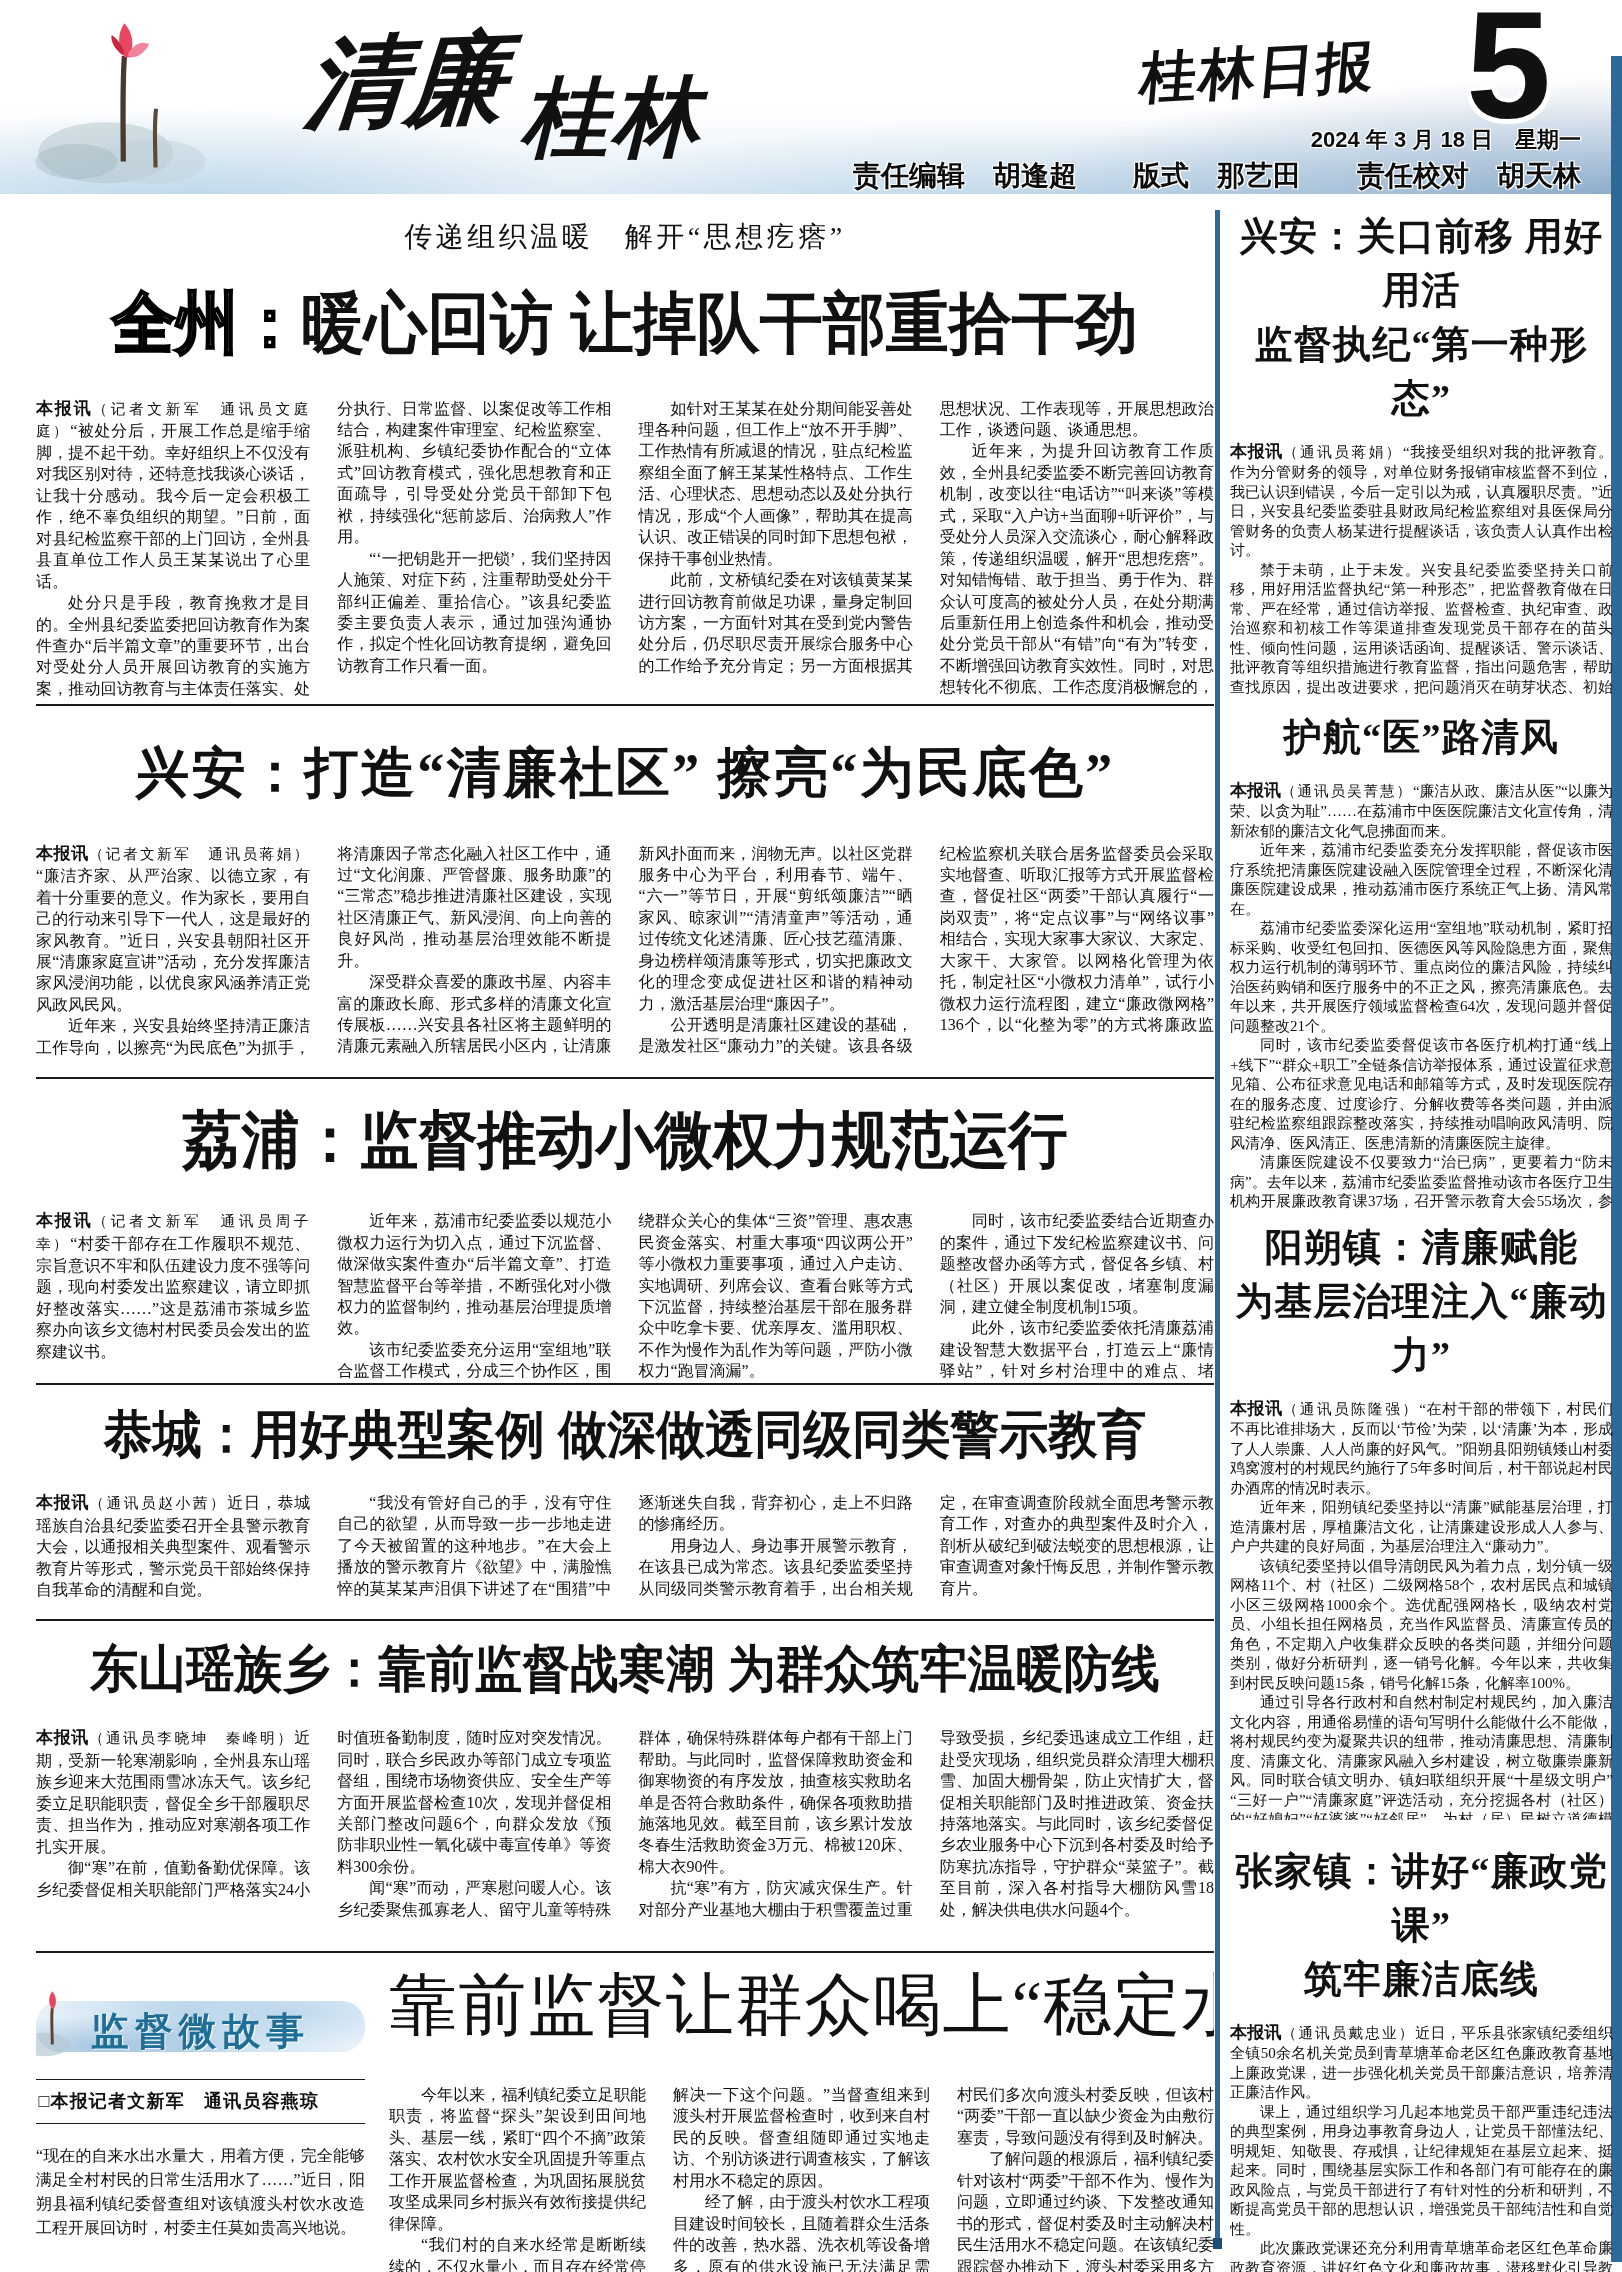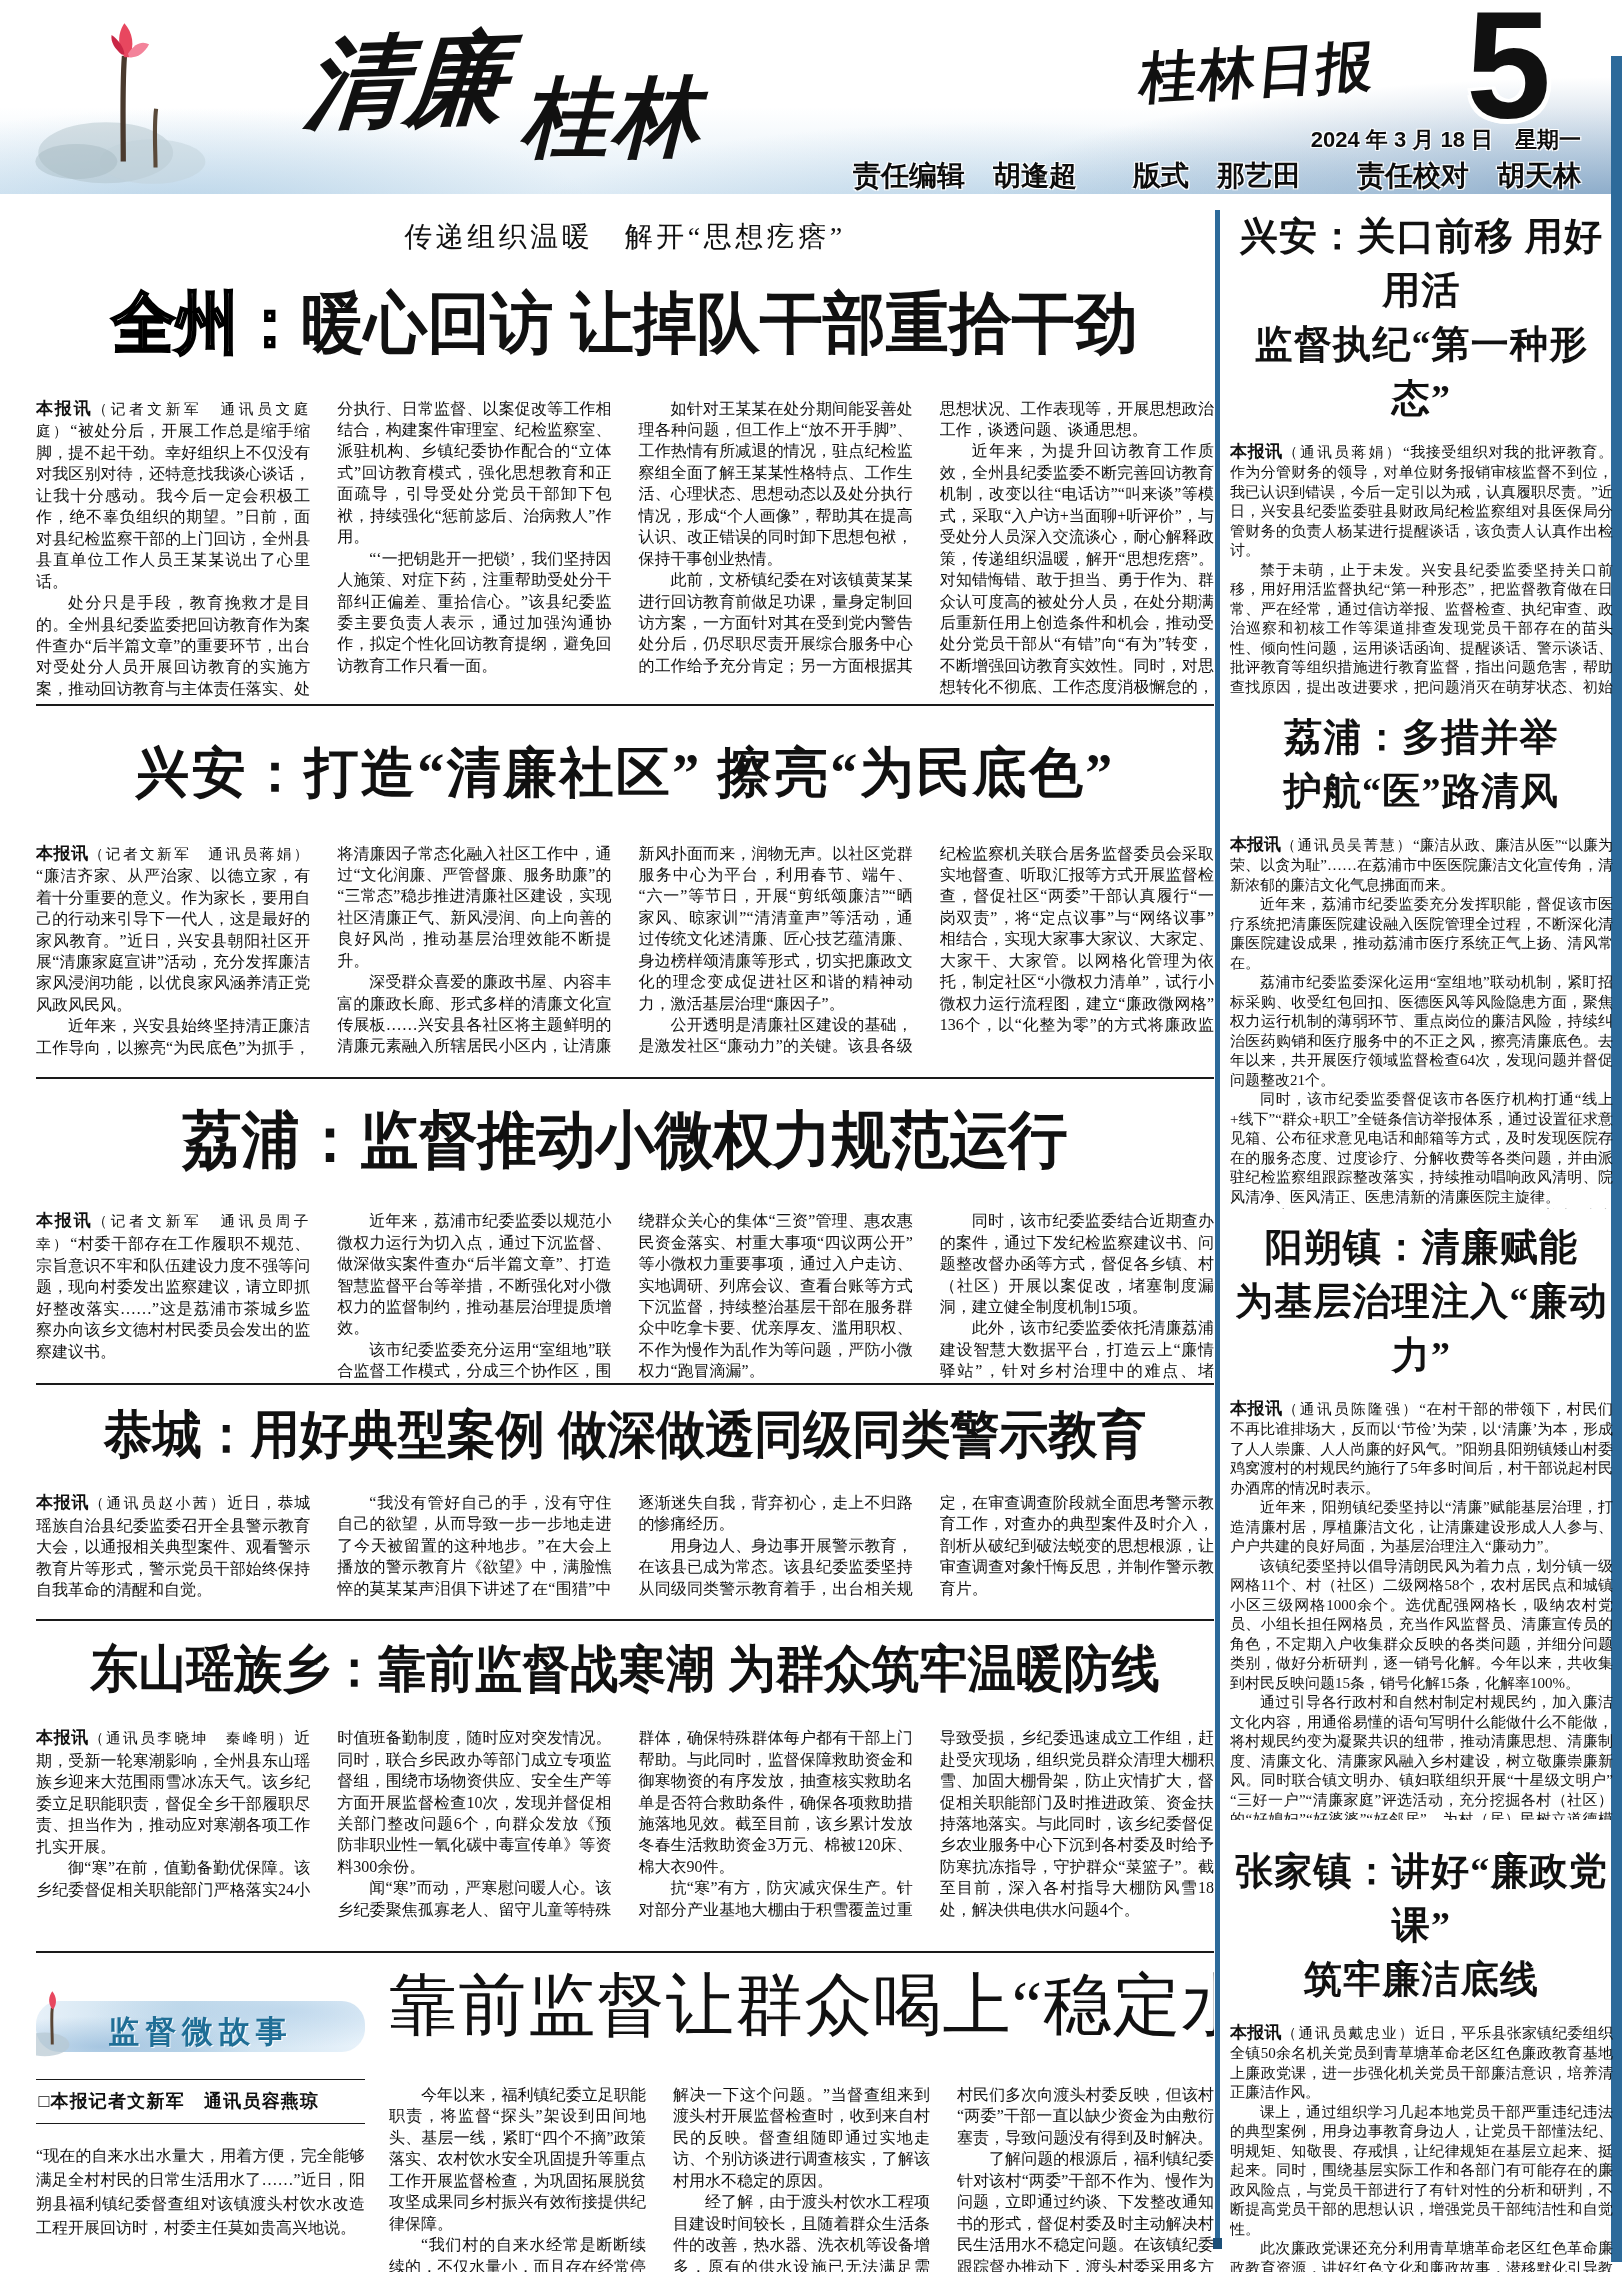--- a/index.html
+++ b/index.html
@@ -55,21 +55,21 @@
   .sb-body p{margin:0;text-indent:2em;}
   .sb-body p.first{text-indent:0;}
   
   .micro-left{position:absolute;left:0;top:41px;width:329px;}
   .badge{position:relative;height:51px;border-radius:23.5px;display:flex;align-items:center;justify-content:center;
      background:
        radial-gradient(200px 41px at 20% 90%, rgba(140,180,215,.65), rgba(140,180,215,0) 75%),
        radial-gradient(247px 47px at 75% 20%, rgba(175,205,230,.6), rgba(175,205,230,0) 78%),
        linear-gradient(90deg,#e7f1f9,#c3dbec 45%,#e9f3fb);}
   .badge span{font-family:"Liberation Sans","DejaVu Sans",sans-serif;font-weight:900;
-     font-size:31px;letter-spacing:5.9px;color:#1f6e96;text-shadow:1.2px 1.2px 0 rgba(255,255,255,.8);margin-top:10px;}
+     font-size:38px;letter-spacing:5.9px;color:#1f6e96;text-shadow:1.2px 1.2px 0 rgba(255,255,255,.8);margin-top:10px;}
   .micro-byline{margin-top:27px;border-top:1.8px solid #1a1a1a;border-bottom:1.8px solid #1a1a1a;
      padding:9.4px 2.4px;font-size:18px;font-weight:900;letter-spacing:1.2px;
      font-family:"Liberation Sans","DejaVu Sans",sans-serif;}
   .micro-p{margin-top:20px;font-size:16px;line-height:1.5;text-align:justify;}
   .b6-right{position:absolute;left:353px;top:0;width:825px;}
   .b6-headline{font-size:68px;font-weight:400;letter-spacing:1.2px;text-align:center;width:717px;white-space:nowrap;}
   .b6-body{margin-top:33px;height:219px;}
   .lotus-big{position:absolute;left:35px;top:14.7px;}
   .lotus-mini{position:absolute;left:-17.6px;top:-10.6px;}
 </style>
@@ -210,21 +210,20 @@
       </div>
       <div class="sb-body">
         <p class="first"><b class="bx">本报讯</b><span class="rep">（通讯员蒋娟）</span><span>“我接受组织对我的批评教育。作为分管财务的领导，对单位财务报销审核监督不到位，我已认识到错误，今后一定引以为戒，认真履职尽责。”近日，兴安县纪委监委驻县财政局纪检监察组对县医保局分管财务的负责人杨某进行提醒谈话，该负责人认真作出检讨。</span></p>
         <p>禁于未萌，止于未发。兴安县纪委监委坚持关口前移，用好用活监督执纪“第一种形态”，把监督教育做在日常、严在经常，通过信访举报、监督检查、执纪审查、政治巡察和初核工作等渠道排查发现党员干部存在的苗头性、倾向性问题，运用谈话函询、提醒谈话、警示谈话、批评教育等组织措施进行教育监督，指出问题危害，帮助查找原因，提出改进要求，把问题消灭在萌芽状态、初始阶段，促使党员干部在“咬耳扯袖”“红脸出汗”中知敬畏、存戒惧、守底线，实现防“小病”之微，杜“大病”之渐。2023年以来，该县纪委监委运用“四种形态”批评教育帮助和处理348人次，其中“第一种形态”216人次，占比62.1%，实现惩治极少数、教育大多数的政治效果和社会效果。</p>
 
       </div>
     </div>
 
     <div class="sb-article" style="top:504px;height:498px;">
       <div class="sb-headline">
-        <div>荔浦：多措并举</div>
         <div>护航“医”路清风</div>
       </div>
       <div class="sb-body">
         <p class="first"><b class="bx">本报讯</b><span class="rep">（通讯员吴菁慧）</span><span>“廉洁从政、廉洁从医”“以廉为荣、以贪为耻”……在荔浦市中医医院廉洁文化宣传角，清新浓郁的廉洁文化气息拂面而来。</span></p>
         <p>近年来，荔浦市纪委监委充分发挥职能，督促该市医疗系统把清廉医院建设融入医院管理全过程，不断深化清廉医院建设成果，推动荔浦市医疗系统正气上扬、清风常在。</p>
         <p>荔浦市纪委监委深化运用“室组地”联动机制，紧盯招标采购、收受红包回扣、医德医风等风险隐患方面，聚焦权力运行机制的薄弱环节、重点岗位的廉洁风险，持续纠治医药购销和医疗服务中的不正之风，擦亮清廉底色。去年以来，共开展医疗领域监督检查64次，发现问题并督促问题整改21个。</p>
         <p>同时，该市纪委监委督促该市各医疗机构打通“线上+线下”“群众+职工”全链条信访举报体系，通过设置征求意见箱、公布征求意见电话和邮箱等方式，及时发现医院存在的服务态度、过度诊疗、分解收费等各类问题，并由派驻纪检监察组跟踪整改落实，持续推动唱响政风清明、院风清净、医风清正、医患清新的清廉医院主旋律。</p>
         <p>清廉医院建设不仅要致力“治已病”，更要着力“防未病”。去年以来，荔浦市纪委监委监督推动该市各医疗卫生机构开展廉政教育课37场，召开警示教育大会55场次，参加人数2998人次，观看警示教育片13场次，开展廉政家访120人，参观廉政教育基地及廉政文化长廊307人。</p>
       </div>
     </div>

